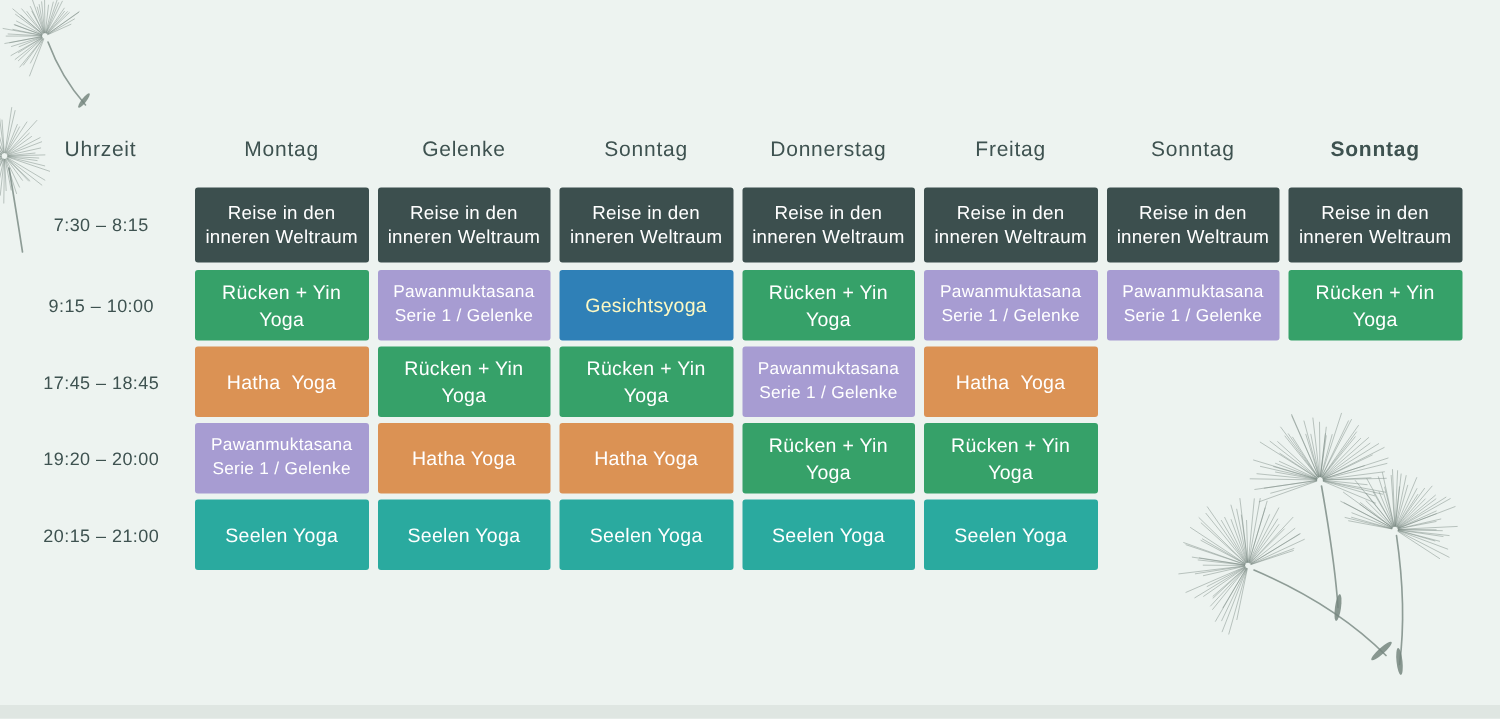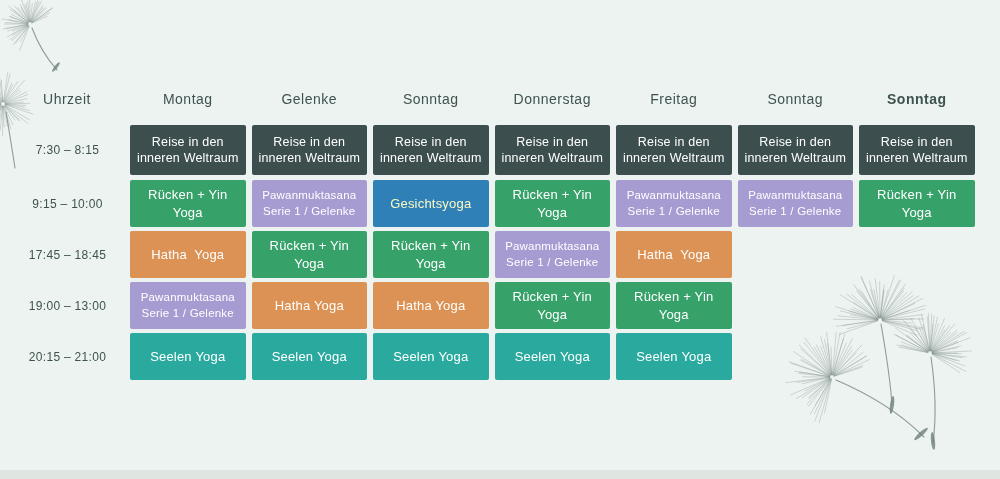--- a/index.html
+++ b/index.html
@@ -338,21 +338,21 @@
       <div class="cell" style="left: 494.5px; top: 180px; width: 115.5px; height: 47px; background: rgb(54, 161, 105); color: rgb(255, 255, 255);">Rücken + Yin Yoga</div>
       <div class="cell small" style="left: 616px; top: 180px; width: 115.5px; height: 47px; background: rgb(167, 156, 210); color: rgb(255, 255, 255);">Pawanmuktasana Serie 1 / Gelenke</div>
       <div class="cell small" style="left: 737.5px; top: 180px; width: 115.5px; height: 47px; background: rgb(167, 156, 210); color: rgb(255, 255, 255);">Pawanmuktasana Serie 1 / Gelenke</div>
       <div class="cell" style="left: 859px; top: 180px; width: 115.5px; height: 47px; background: rgb(54, 161, 105); color: rgb(255, 255, 255);">Rücken + Yin Yoga</div>
       <div class="time-label" style="left: 4px; width: 127px; top: 231px; height: 47px;">17:45 – 18:45</div>
       <div class="cell" style="left: 130px; top: 231px; width: 115.5px; height: 47px; background: rgb(219, 146, 84); color: rgb(255, 255, 255);">Hatha  Yoga</div>
       <div class="cell" style="left: 251.5px; top: 231px; width: 115.5px; height: 47px; background: rgb(54, 161, 105); color: rgb(255, 255, 255);">Rücken + Yin Yoga</div>
       <div class="cell" style="left: 373px; top: 231px; width: 115.5px; height: 47px; background: rgb(54, 161, 105); color: rgb(255, 255, 255);">Rücken + Yin Yoga</div>
       <div class="cell small" style="left: 494.5px; top: 231px; width: 115.5px; height: 47px; background: rgb(167, 156, 210); color: rgb(255, 255, 255);">Pawanmuktasana Serie 1 / Gelenke</div>
       <div class="cell" style="left: 616px; top: 231px; width: 115.5px; height: 47px; background: rgb(219, 146, 84); color: rgb(255, 255, 255);">Hatha  Yoga</div>
-      <div class="time-label" style="left: 4px; width: 127px; top: 282px; height: 47px;">19:00 – 13:00</div>
+      <div class="time-label" style="left: 4px; width: 127px; top: 282px; height: 47px;">19:20 – 20:00</div>
       <div class="cell small" style="left: 130px; top: 282px; width: 115.5px; height: 47px; background: rgb(167, 156, 210); color: rgb(255, 255, 255);">Pawanmuktasana Serie 1 / Gelenke</div>
       <div class="cell" style="left: 251.5px; top: 282px; width: 115.5px; height: 47px; background: rgb(219, 146, 84); color: rgb(255, 255, 255);">Hatha Yoga</div>
       <div class="cell" style="left: 373px; top: 282px; width: 115.5px; height: 47px; background: rgb(219, 146, 84); color: rgb(255, 255, 255);">Hatha Yoga</div>
       <div class="cell" style="left: 494.5px; top: 282px; width: 115.5px; height: 47px; background: rgb(54, 161, 105); color: rgb(255, 255, 255);">Rücken + Yin Yoga</div>
       <div class="cell" style="left: 616px; top: 282px; width: 115.5px; height: 47px; background: rgb(54, 161, 105); color: rgb(255, 255, 255);">Rücken + Yin Yoga</div>
       <div class="time-label" style="left: 4px; width: 127px; top: 333px; height: 47px;">20:15 – 21:00</div>
       <div class="cell" style="left: 130px; top: 333px; width: 115.5px; height: 47px; background: rgb(42, 170, 159); color: rgb(255, 255, 255);">Seelen Yoga</div>
       <div class="cell" style="left: 251.5px; top: 333px; width: 115.5px; height: 47px; background: rgb(42, 170, 159); color: rgb(255, 255, 255);">Seelen Yoga</div>
       <div class="cell" style="left: 373px; top: 333px; width: 115.5px; height: 47px; background: rgb(42, 170, 159); color: rgb(255, 255, 255);">Seelen Yoga</div>
       <div class="cell" style="left: 494.5px; top: 333px; width: 115.5px; height: 47px; background: rgb(42, 170, 159); color: rgb(255, 255, 255);">Seelen Yoga</div>

